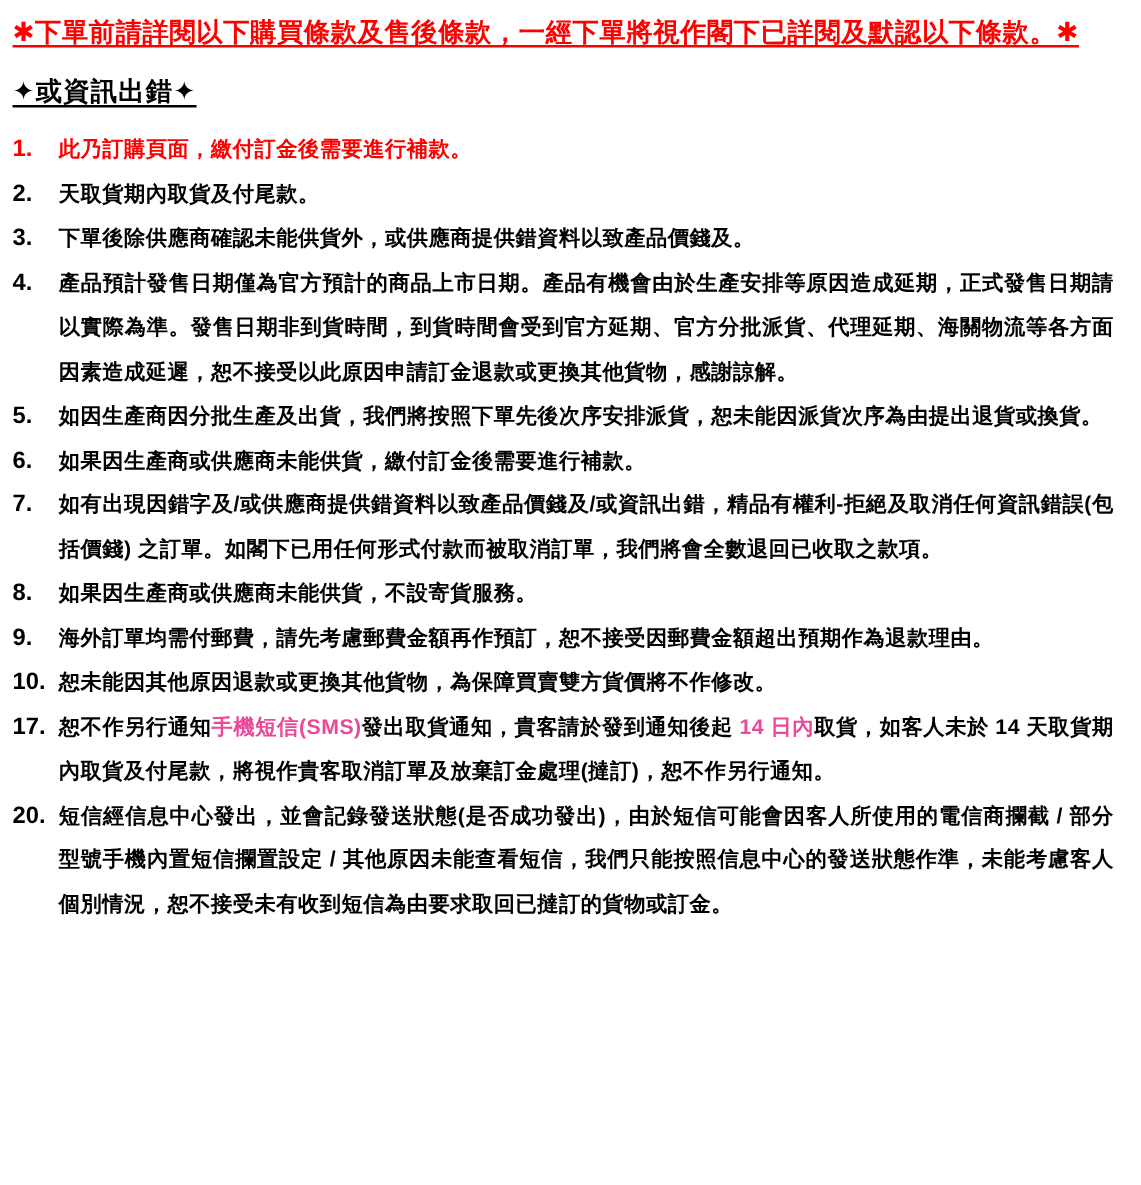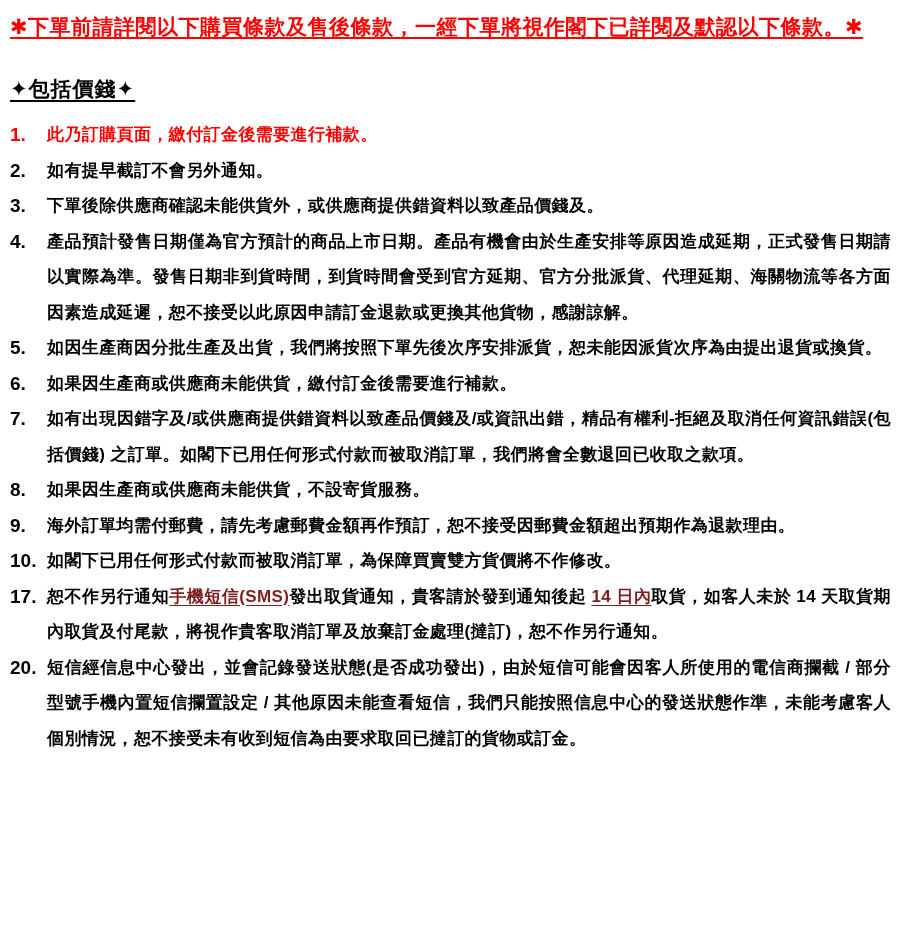--- a/index.html
+++ b/index.html
@@ -21,21 +21,21 @@
     padding: 12px 22px 14px 10px;
     background: #ffffff;
   }
   .notice-header {
     color: #fe0000;
     font-size: 21px;
     line-height: 30px;
     letter-spacing: 0.5px;
     text-decoration: underline;
     text-underline-offset: 3px;
-    margin: 0 0 32px 0;
+    margin: 0 0 17px 0;
   }
   .section-title {
     display: inline-block;
     color: #000000;
     font-size: 21px;
     line-height: 30px;
     letter-spacing: 1px;
     text-decoration: underline;
     text-underline-offset: 4px;
     margin: 0 0 13px 0;
@@ -56,41 +56,40 @@
     white-space: nowrap;
   }
   .term-text {
     flex: 1;
     font-size: 17px;
     line-height: 35.5px;
     text-align: justify;
     letter-spacing: 0.4px;
   }
   .seg-red-underline {
-    color: #7f1d1d;
-    text-decoration: underline;
+    color: #ec4899;
     text-underline-offset: 3px;
   }
 </style>
 </head>
 <body>
 
 <div class="page">
   <div class="notice-header">✱下單前請詳閱以下購買條款及售後條款，一經下單將視作閣下已詳閱及默認以下條款。✱</div>
 
-  <div class="section-title">✦包括價錢✦</div>
+  <div class="section-title">✦或資訊出錯✦</div>
 
   <div class="terms-list" id="terms-list">
       <div class="term-item" style="color: rgb(254, 0, 0);">
         <span class="term-num">1.</span>
         <span class="term-text"><span>此乃訂購頁面，繳付訂金後需要進行補款。</span></span>
       </div>
       <div class="term-item">
         <span class="term-num">2.</span>
-        <span class="term-text"><span>如有提早截訂不會另外通知。</span></span>
+        <span class="term-text"><span>天取貨期內取貨及付尾款。</span></span>
       </div>
       <div class="term-item">
         <span class="term-num">3.</span>
         <span class="term-text"><span>下單後除供應商確認未能供貨外，或供應商提供錯資料以致產品價錢及。</span></span>
       </div>
       <div class="term-item">
         <span class="term-num">4.</span>
         <span class="term-text"><span>產品預計發售日期僅為官方預計的商品上市日期。產品有機會由於生產安排等原因造成延期，正式發售日期請以實際為準。發售日期非到貨時間，到貨時間會受到官方延期、官方分批派貨、代理延期、海關物流等各方面因素造成延遲，恕不接受以此原因申請訂金退款或更換其他貨物，感謝諒解。</span></span>
       </div>
       <div class="term-item">
@@ -108,21 +107,21 @@
       <div class="term-item">
         <span class="term-num">8.</span>
         <span class="term-text"><span>如果因生產商或供應商未能供貨，不設寄貨服務。</span></span>
       </div>
       <div class="term-item">
         <span class="term-num">9.</span>
         <span class="term-text"><span>海外訂單均需付郵費，請先考慮郵費金額再作預訂，恕不接受因郵費金額超出預期作為退款理由。</span></span>
       </div>
       <div class="term-item">
         <span class="term-num">10.</span>
-        <span class="term-text"><span>如閣下已用任何形式付款而被取消訂單，為保障買賣雙方貨價將不作修改。</span></span>
+        <span class="term-text"><span>恕未能因其他原因退款或更換其他貨物，為保障買賣雙方貨價將不作修改。</span></span>
       </div>
       <div class="term-item">
         <span class="term-num">17.</span>
         <span class="term-text"><span>恕不作另行通知</span><span class="seg-red-underline">手機短信(SMS)</span><span>發出取貨通知，貴客請於發到通知後起 </span><span class="seg-red-underline">14 日內</span><span>取貨，如客人未於 14 天取貨期內取貨及付尾款，將視作貴客取消訂單及放棄訂金處理(撻訂)，恕不作另行通知。</span></span>
       </div>
       <div class="term-item">
         <span class="term-num">20.</span>
         <span class="term-text"><span>短信經信息中心發出，並會記錄發送狀態(是否成功發出)，由於短信可能會因客人所使用的電信商攔截 / 部分型號手機內置短信攔置設定 / 其他原因未能查看短信，我們只能按照信息中心的發送狀態作準，未能考慮客人個別情況，恕不接受未有收到短信為由要求取回已撻訂的貨物或訂金。</span></span>
       </div>
     </div>

